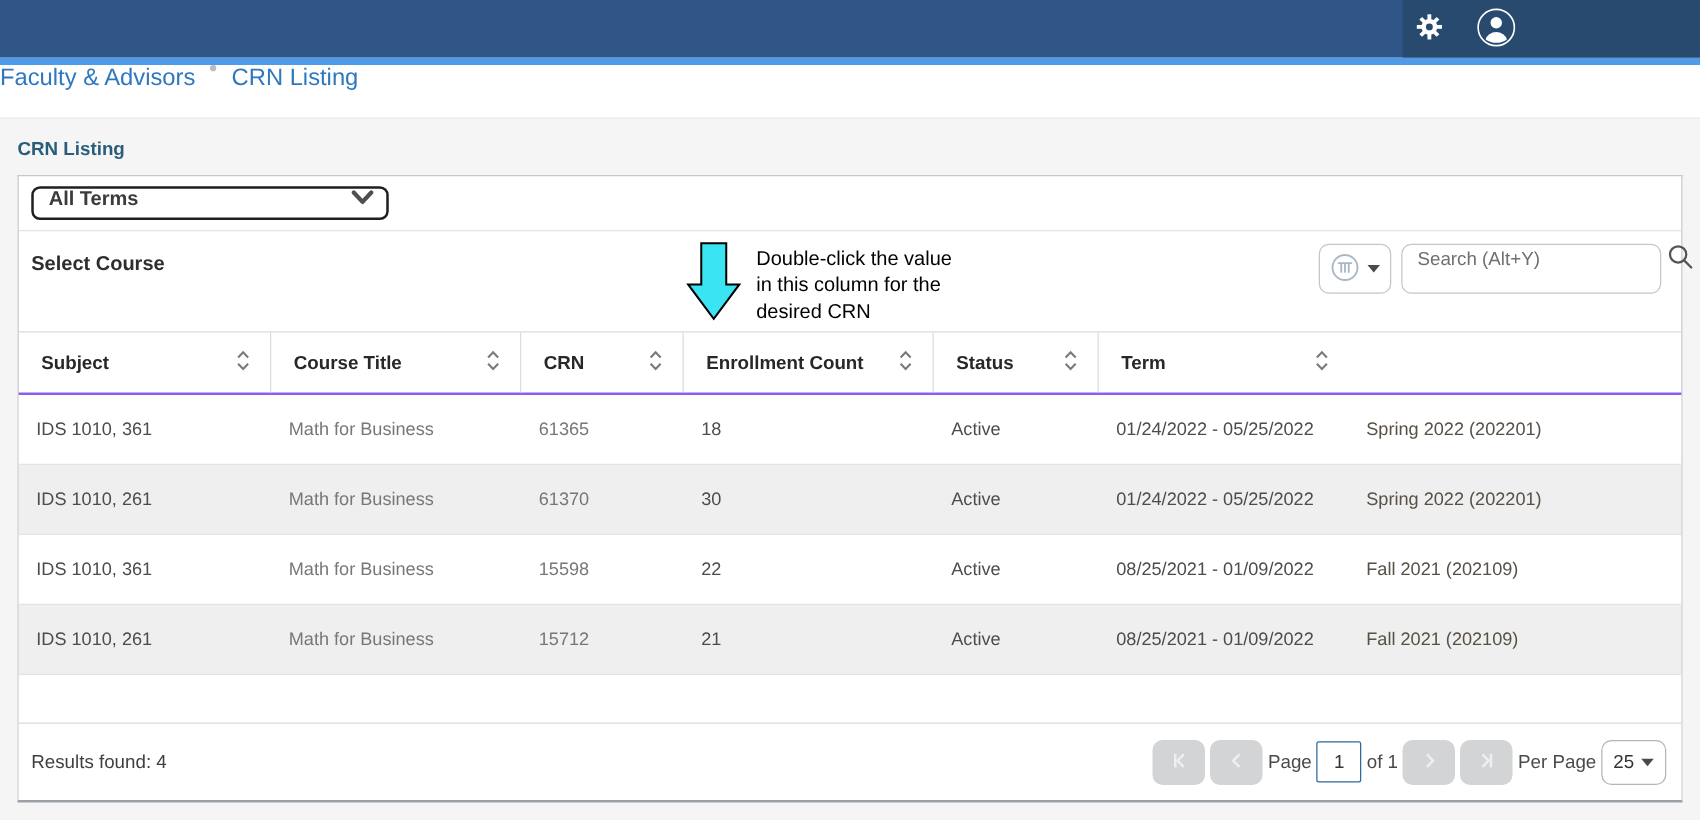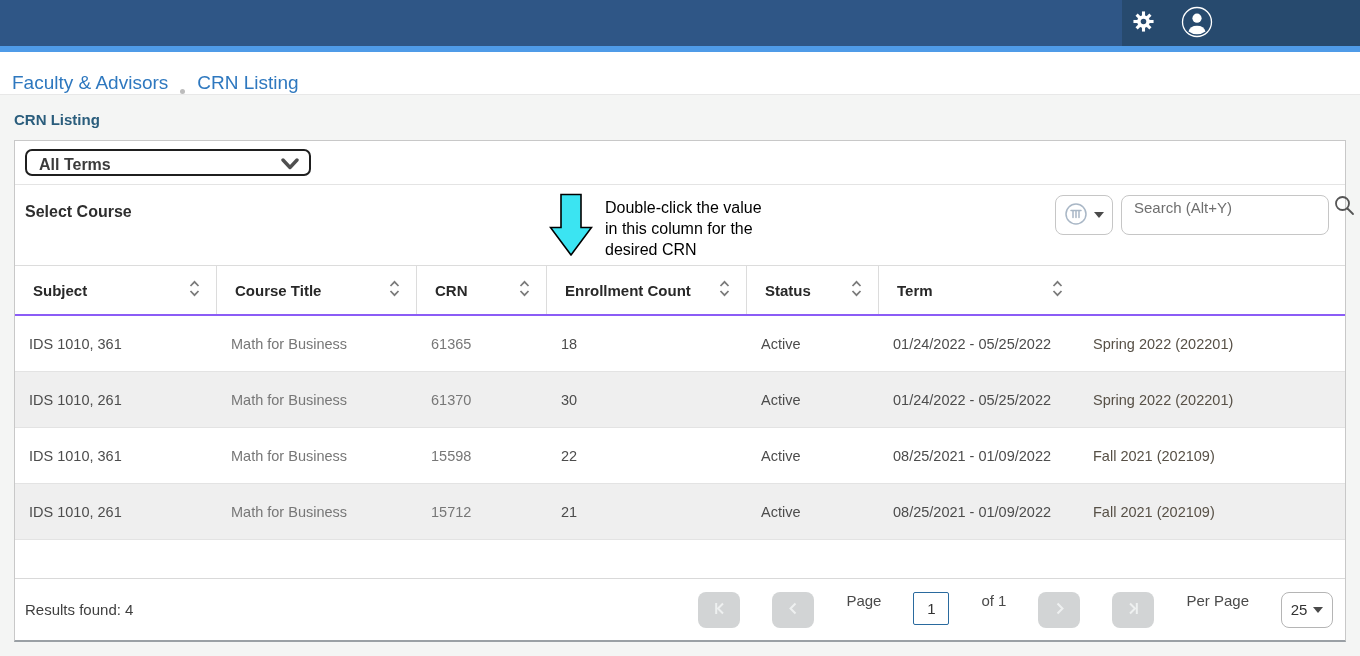--- a/index.html
+++ b/index.html
@@ -9,31 +9,31 @@
   
   .topbar { position:relative; height:46px; background:#2f5686; display:flex; align-items:center; }
   .brand { display:flex; align-items:center; gap:8px; padding-left:28px; }
   .brand-name { color:#ffffff; font-size:20px; font-weight:600; letter-spacing:.2px; }
   .topbar-right { position:absolute; left:1122px; top:0; right:0; height:46px; background:#274a6e; display:flex; align-items:center; gap:26px; padding-left:10px; }
   .icon-btn { background:none; border:none; cursor:pointer; display:flex; align-items:center; }
 
   .accent-strip { height:6px; background:#4f9be8; }
 
   
-  .breadcrumb-bar { height:43px; background:#ffffff; display:flex; align-items:flex-end; gap:12px; padding-left:12px; border-bottom:1px solid #e8e8e8; }
+  .breadcrumb-bar { height:43px; background:#ffffff; display:flex; align-items:flex-start; gap:12px; padding-left:0; border-bottom:1px solid #e8e8e8; }
   .crumb { color:#2e78bf; font-size:19px; text-decoration:none; cursor:pointer; }
   .crumb-dot { width:5px; height:5px; border-radius:50%; background:#bcbcbc; }
 
   .page-title { color:#2a5d7c; font-size:15px; font-weight:700; margin:16px 0 0 14px; }
 
   
   .panel { position:absolute; left:14px; top:140px; width:1332px; background:#ffffff; border:1px solid #c8c8c8; border-bottom:2px solid #9aa0a5; }
 
   .select-row { height:44px; padding:8px 10px; border-bottom:1px solid #e4e4e4; }
-  .term-select { width:286px; height:27px; border:2px solid #1f1f1f; border-radius:7px; background:#fff; display:flex; align-items:flex-end; justify-content:space-between; padding:0 10px 0 12px; cursor:pointer; }
+  .term-select { width:286px; height:27px; border:2px solid #1f1f1f; border-radius:7px; background:#fff; display:flex; align-items:flex-start; justify-content:space-between; padding:0 10px 0 12px; cursor:pointer; }
   .term-select-label { font-size:16px; font-weight:700; color:#3b3b3b; }
 
   .toolbar { position:relative; height:81px; border-bottom:1px solid #dcdcdc; }
   .caption { position:absolute; left:10px; top:18px; font-size:16px; font-weight:700; color:#2e2e2e; }
   .annotation { position:absolute; left:534px; top:8px; display:flex; }
   .annotation-text { margin:4px 0 0 12px; font-size:16px; line-height:21px; color:#000; }
   .toolbar-right { position:absolute; right:16px; top:10px; display:flex; gap:8px; }
   .filter-btn { width:58px; height:40px; background:#fff; border:1px solid #c6c6c6; border-radius:8px; display:flex; align-items:center; justify-content:center; gap:6px; cursor:pointer; }
   .caret-down { width:0; height:0; border-left:5px solid transparent; border-right:5px solid transparent; border-top:6px solid #4a4a4a; }
   .search-box { width:208px; height:40px; background:#fff; border:1px solid #c6c6c6; border-radius:8px; display:flex; align-items:center; padding:0 10px 16px 12px; }
@@ -48,21 +48,21 @@
   .tr { height:56px; border-bottom:1px solid #e3e3e3; background:#fff; cursor:pointer; }
   .tr.alt { background:#efefef; }
   .td { display:flex; align-items:center; padding-left:14px; font-size:14.5px; color:#4c4c4c; }
   .td.muted { color:#777777; }
   .td.term { color:#575046; }
   .filler { height:38px; background:#fff; }
 
   
   .tfoot { height:62px; border-top:1px solid #d9d9d9; display:flex; align-items:center; justify-content:space-between; padding:0 12px 0 10px; background:#fff; }
   .results { font-size:15px; color:#3f3f3f; }
-  .pager { display:flex; align-items:flex-start; gap:32px;margin-left:19px; }
+  .pager { display:flex; align-items:center; gap:4px;margin-left:19px; }
   .pg-btn { width:42px; height:36px; background:#d2d4d5; border:none; border-radius:8px; display:flex; align-items:center; justify-content:center; cursor:default; }
   .pg-label { font-size:15px; color:#4a4a4a; }
   .page-input { width:36px; height:33px; border:1px solid #2a6a9e; border-radius:2px; text-align:center; font-size:15px; color:#333; font-family:"Liberation Sans", sans-serif; outline:none; }
   .perpage-select { width:52px; height:36px; background:#fff; border:1px solid #b5b5b5; border-radius:8px; display:flex; align-items:center; justify-content:center; gap:6px; font-size:15px; color:#333; cursor:pointer; }
 </style>
 </head>
 <body>
 
 <div class="screen">
 

